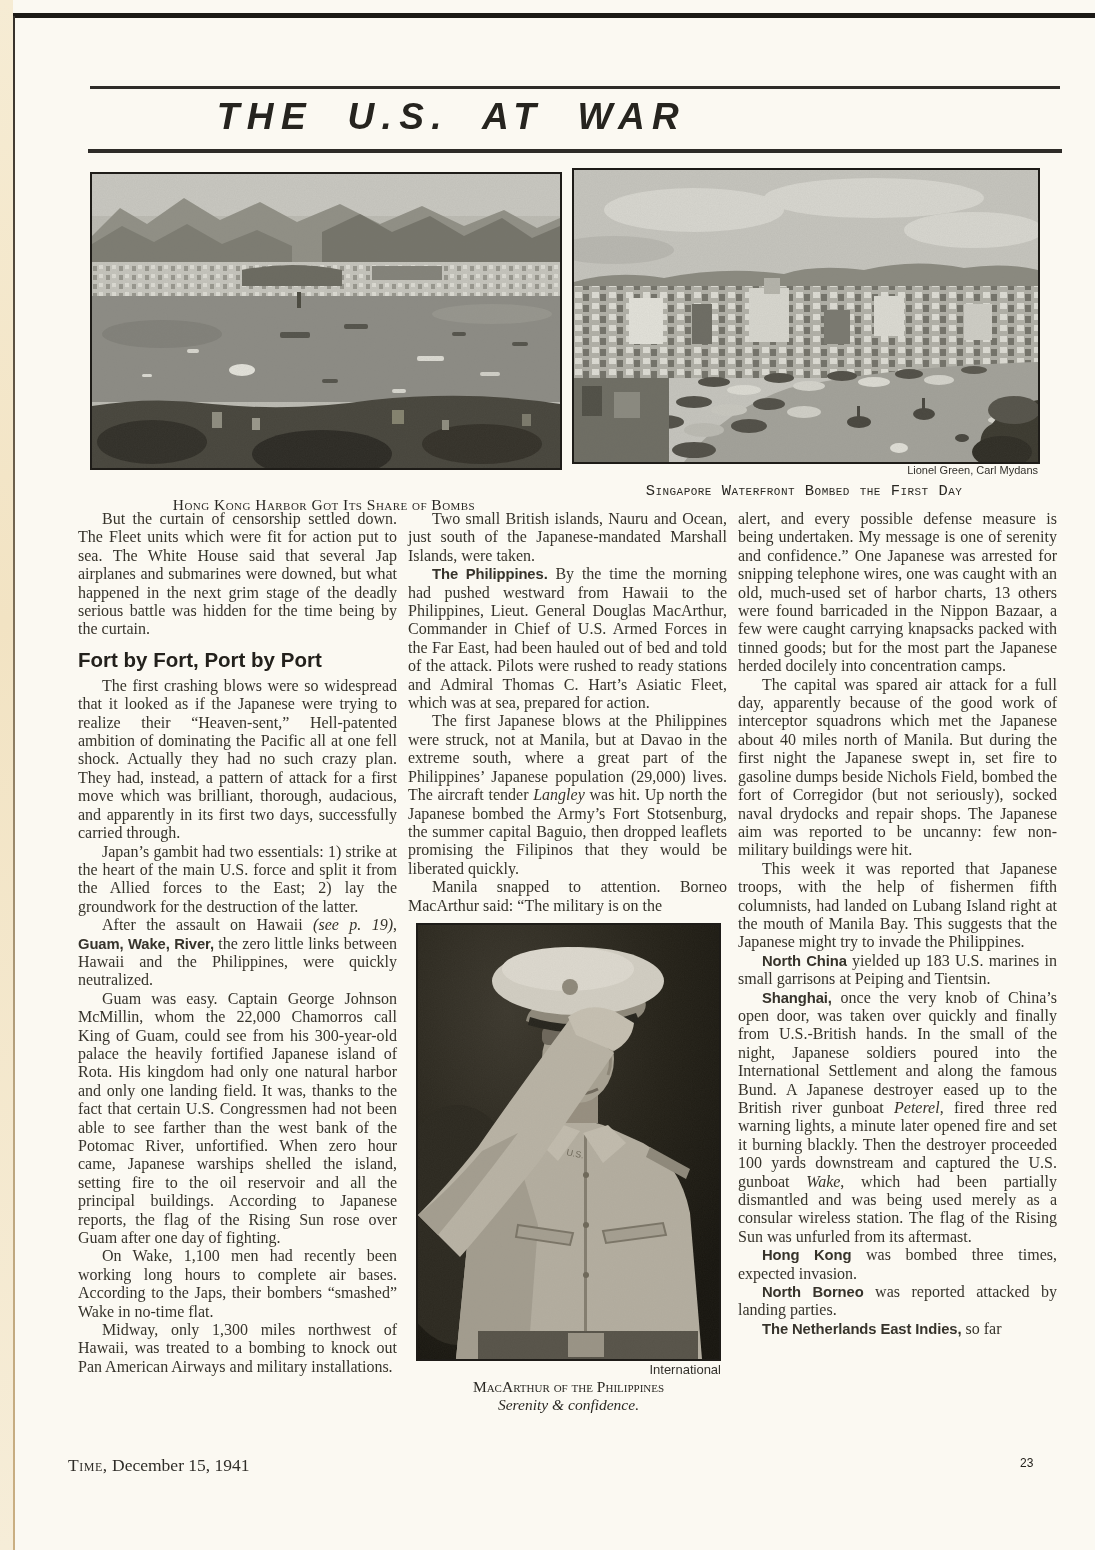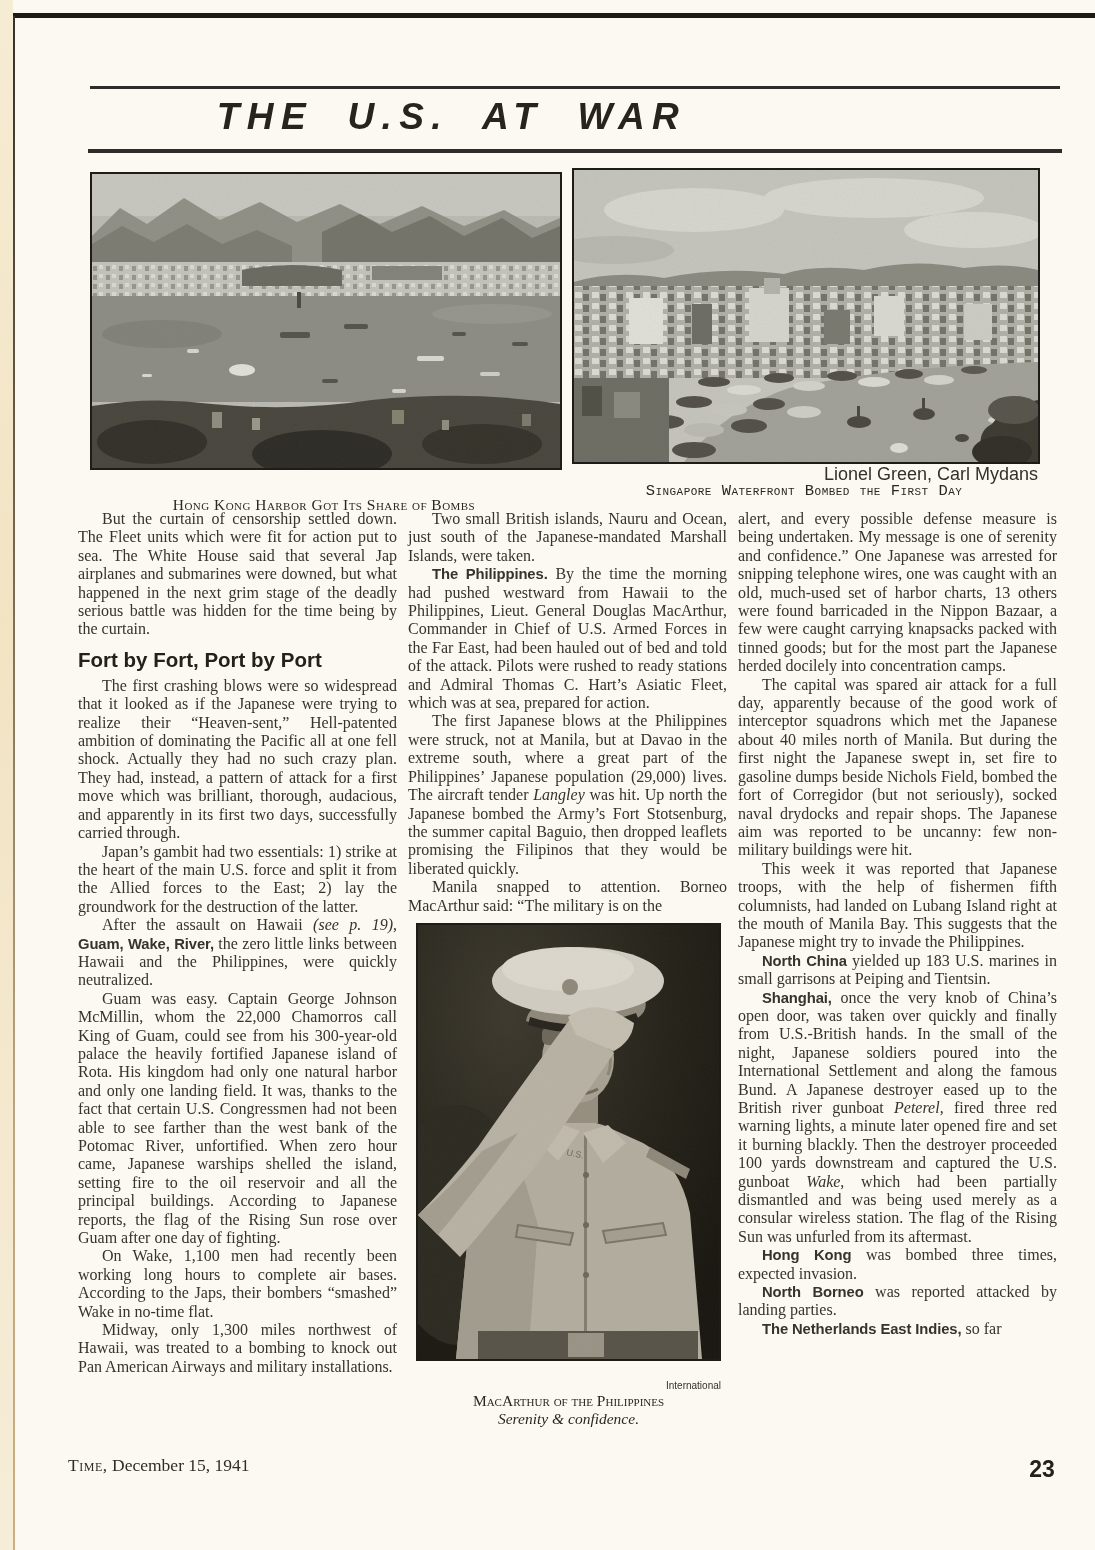--- a/index.html
+++ b/index.html
@@ -23,43 +23,43 @@
     font-size:37px;letter-spacing:0.20em;word-spacing:0.45em;color:#26241f;}
   
   .photo{position:absolute;border:2px solid #1e1c18;overflow:hidden;background:#a9a8a1;}
   #photo-left{left:90px;top:172px;width:468px;height:294px;}
   #photo-right{left:572px;top:168px;width:464px;height:292px;}
   .photo svg{display:block;}
   .photo-caption{position:absolute;font-variant:small-caps;font-size:15.5px;letter-spacing:0.03em;
     color:#2a2823;text-align:center;}
   #caption-left{left:88px;top:477px;width:472px;margin-top:19px;}
   #caption-right{left:570px;top:482px;width:468px;font-family:Liberation Mono, monospace;}
-  .photo-credit{position:absolute;font-family:"Liberation Sans",sans-serif;font-size:18px;color:#33312c;}
+  .photo-credit{position:absolute;font-family:"Liberation Sans",sans-serif;font-size:11px;color:#33312c;}
   #credit-right{left:570px;top:464px;width:468px;text-align:right;}
   
   .column{position:absolute;top:510px;width:319px;}
   #colwrap-0{left:78px;} #colwrap-1{left:408px;} #colwrap-2{left:738px;}
   .body-p{margin:0;text-align:justify;font-size:16px;line-height:18.4px;color:#36332b;text-indent:1.5em;}
   .body-p.no-indent{text-indent:0;}
   .seg-b{font-family:"Liberation Sans",sans-serif;font-weight:bold;font-size:14.8px;letter-spacing:-0.1px;}
   .seg-i{font-style:italic;}
   .col-heading{font-family:"Liberation Sans",sans-serif;font-weight:bold;font-size:20.5px;
     color:#23211c;margin:9px 0 5px 0;}
   
   #macarthur-figure{margin:8px 0 0 8px;width:305px;}
   .mac-photo{width:301px;height:434px;border:2px solid #1e1c18;background:#232019;}
   .mac-photo svg{display:block;}
-  .mac-credit{text-align:right;font-family:"Liberation Sans",sans-serif;font-size:10px;color:#33312c;margin-top:19px;}
+  .mac-credit{text-align:right;font-family:"Liberation Sans",sans-serif;font-size:13px;color:#33312c;margin-top:1px;}
   .mac-caption{text-align:center;font-variant:small-caps;font-size:15.5px;color:#2a2823;margin-top:1px;}
   .mac-subcaption{text-align:center;font-style:italic;font-size:15.5px;color:#2a2823;}
   
   .footer-line{position:absolute;left:68px;top:1455px;font-size:17.5px;color:#2f2d28;}
   .footer-mag{font-variant:small-caps;letter-spacing:0.03em;}
-  #page-number{position:absolute;left:1020px;top:1456px;width:44px;text-align:center;
-    font-family:"Liberation Sans",sans-serif;font-weight:bold;font-size:23px;color:#23211c;}
+  #page-number{position:absolute;left:1020px;top:1456px;width:44px;text-align:left;
+    font-family:"Liberation Sans",sans-serif;font-weight:normal;font-size:12px;color:#23211c;}
 </style>
 </head>
 <body>
 
 <div class="scan-top"></div>
 <div class="scan-strip"></div>
 <div class="scan-line"></div>
 
 <div class="rule-top"></div>
 <div class="masthead">THE U.S. AT WAR</div>

